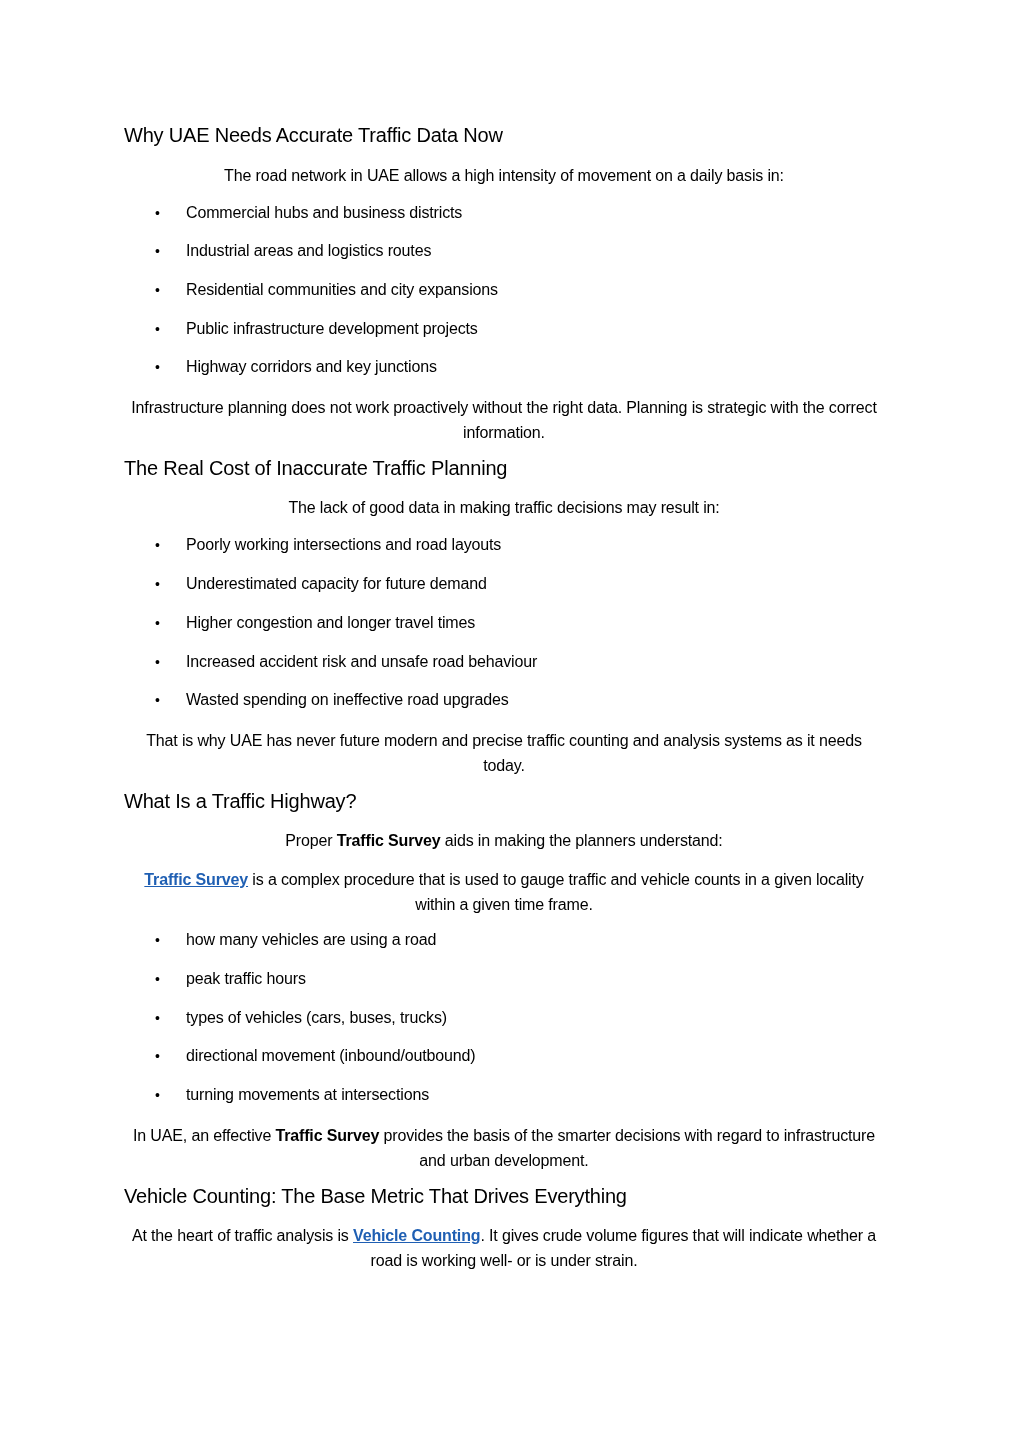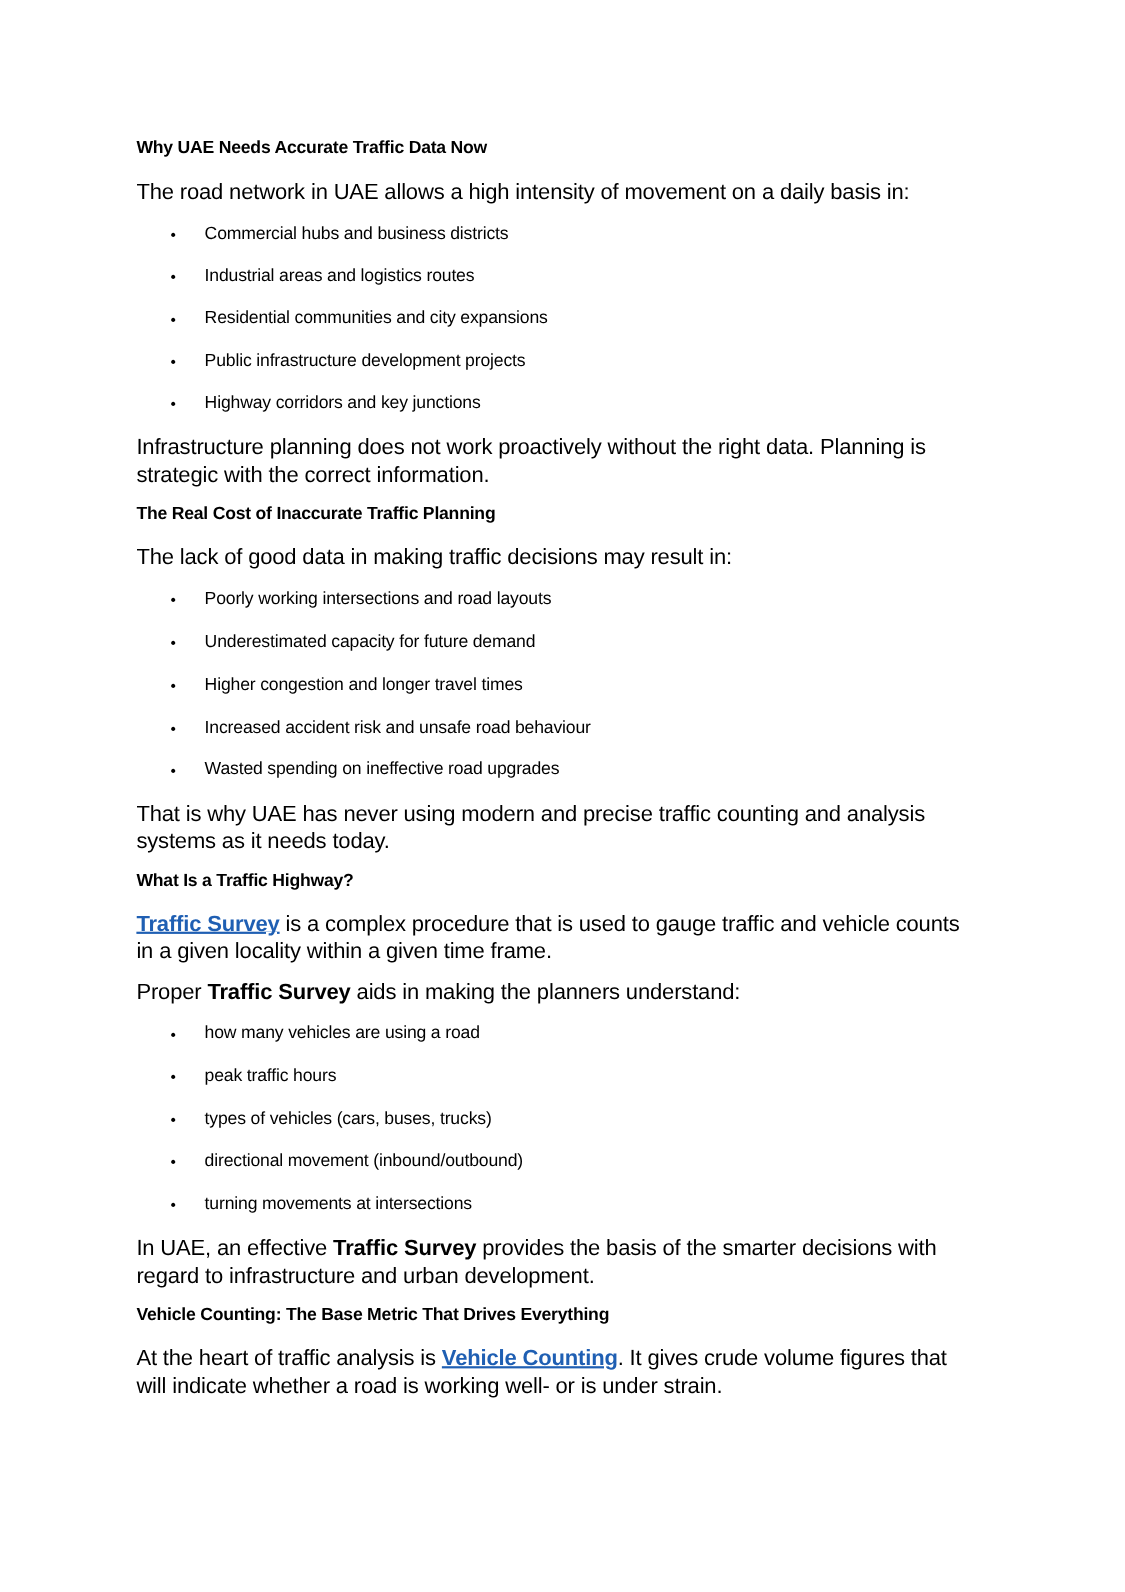--- a/index.html
+++ b/index.html
@@ -1,20 +1,20 @@
 <!DOCTYPE html>
 <html><head>
 <meta charset="utf-8">
 <style>
   html, body { margin: 0; padding: 0; background: #ffffff; }
   body { width: 1023px; height: 1447px; position: relative; overflow: hidden;
          font-family: "Liberation Sans", sans-serif; color: #000; }
   .page { position: absolute; left: 124px; top: 124px; width: 760px; }
-  .h { font-weight: bold; font-size: 16px; margin: 0 0 16.5px 0; line-height: 22px; letter-spacing: -0.2px; }
-  .p { font-size: 20px; line-height: 25px; margin: 0 0 12px 0; letter-spacing: -0.15px; }
+  .h { font-weight: normal; font-size: 20px; margin: 0 0 16.5px 0; line-height: 22px; letter-spacing: -0.2px; }
+  .p { font-size: 16px; line-height: 25px; margin: 0 0 12px 0; letter-spacing: -0.15px; text-align: center; }
   .p.single { margin-bottom: 14px; }
   ul { list-style: none; margin: 0 0 12px 0; padding: 0; }
   li { position: relative; padding-left: 62px; font-size: 16px; line-height: 22px; margin-bottom: 16.7px; letter-spacing: -0.15px; }
   li .bullet { position: absolute; left: 31px; top: 0; font-size: 14px; }
   a.link { color: #1f5fb3; font-weight: bold; text-decoration: underline; }
   b { font-weight: bold; }
 </style>
 </head>
 <body>
 
@@ -33,25 +33,25 @@
 
   <div class="h">The Real Cost of Inaccurate Traffic Planning</div>
   <div class="p single">The lack of good data in making traffic decisions may result in:</div>
   <ul>
     <li><span class="bullet">•</span><span>Poorly working intersections and road layouts</span></li>
     <li><span class="bullet">•</span><span>Underestimated capacity for future demand</span></li>
     <li><span class="bullet">•</span><span>Higher congestion and longer travel times</span></li>
     <li><span class="bullet">•</span><span>Increased accident risk and unsafe road behaviour</span></li>
     <li><span class="bullet">•</span><span>Wasted spending on ineffective road upgrades</span></li>
   </ul>
-  <div class="p">That is why UAE has never using modern and precise traffic counting and analysis systems as it needs today.</div>
+  <div class="p">That is why UAE has never future modern and precise traffic counting and analysis systems as it needs today.</div>
 
   <div class="h">What Is a Traffic Highway?</div>
+  <div class="p single"><span>Proper </span><b>Traffic Survey</b><span> aids in making the planners understand:</span></div>
   <div class="p"><a class="link">Traffic Survey</a><span> is a complex procedure that is used to gauge traffic and vehicle counts in a given locality within a given time frame.</span></div>
-  <div class="p single"><span>Proper </span><b>Traffic Survey</b><span> aids in making the planners understand:</span></div>
   <ul>
     <li><span class="bullet">•</span><span>how many vehicles are using a road</span></li>
     <li><span class="bullet">•</span><span>peak traffic hours</span></li>
     <li><span class="bullet">•</span><span>types of vehicles (cars, buses, trucks)</span></li>
     <li><span class="bullet">•</span><span>directional movement (inbound/outbound)</span></li>
     <li><span class="bullet">•</span><span>turning movements at intersections</span></li>
   </ul>
   <div class="p"><span>In UAE, an effective </span><b>Traffic Survey</b><span> provides the basis of the smarter decisions with regard to infrastructure and urban development.</span></div>
 
   <div class="h">Vehicle Counting: The Base Metric That Drives Everything</div>

